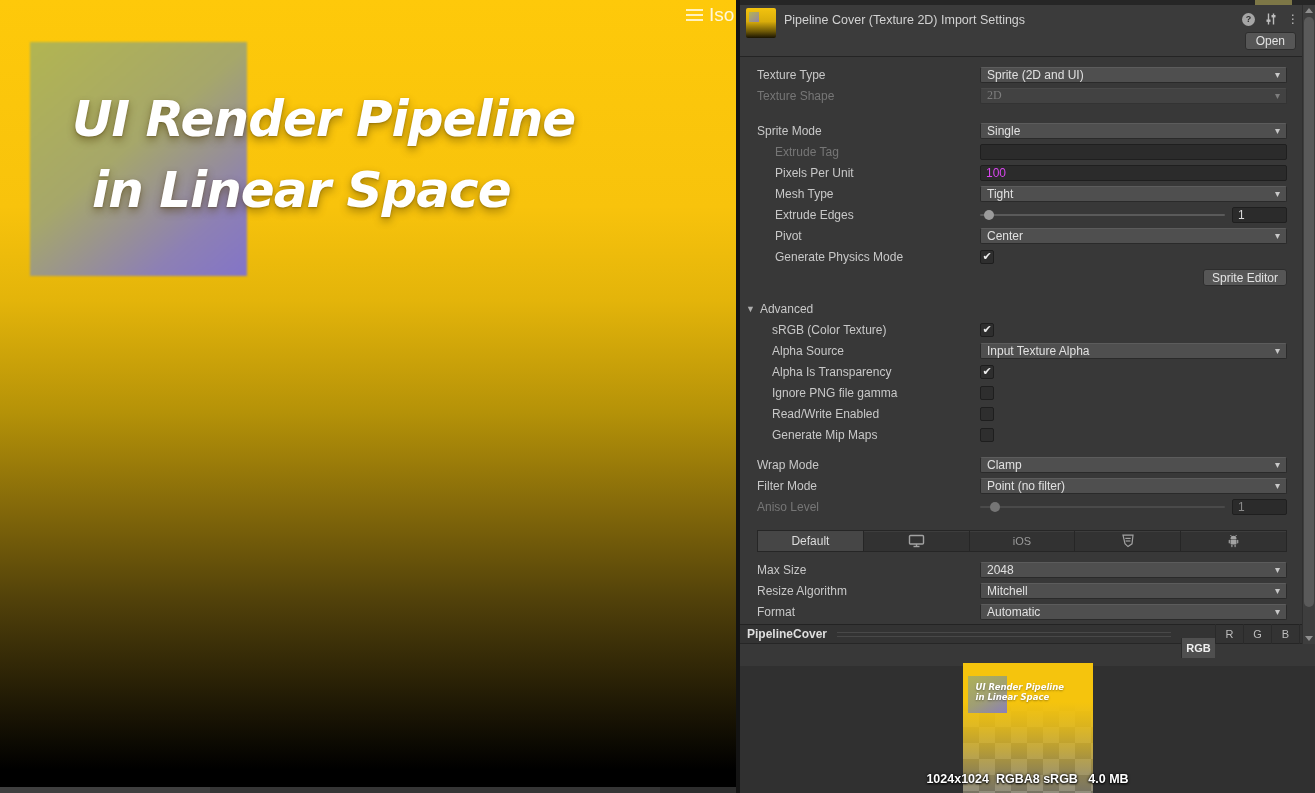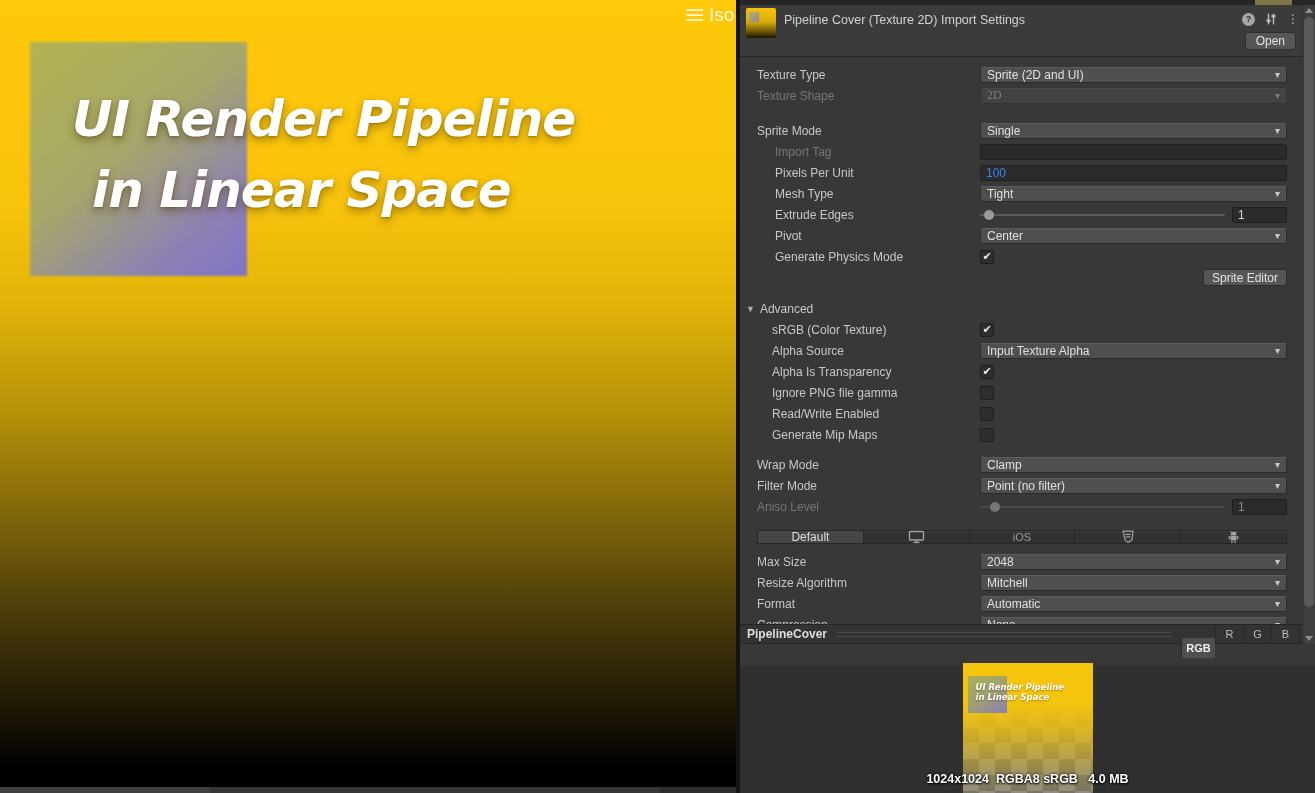--- a/index.html
+++ b/index.html
@@ -56,21 +56,21 @@
   .val{flex:1;display:flex;align-items:center;min-width:0;}
 
   .dd{flex:1;height:16px;background:#4f4f4f;border:1px solid #2a2a2a;border-top-color:#5c5c5c;
     border-radius:2px;display:flex;align-items:center;padding:0 6px;color:#e0e0e0;min-width:0;}
   .dd .dd-text{flex:1;overflow:hidden;white-space:nowrap;}
   .dd .dd-arrow{flex:none;color:#c9c9c9;font-size:10px;margin-left:4px;}
   .dd.dis{background:#424242;color:#7d7d7d;border-color:#333;border-top-color:#4a4a4a;font-family:Liberation Serif, serif;}
   .dd.dis .dd-arrow{color:#7d7d7d;}
 
   .tf{flex:1;height:16px;background:#2b2b2b;border:1px solid #1f1f1f;border-radius:2px;
-    display:flex;align-items:center;padding:0 5px;color:#3b82f6;}
+    display:flex;align-items:center;padding:0 5px;color:#d946ef;}
   .num{flex:none;width:55px;height:16px;background:#2b2b2b;border:1px solid #1f1f1f;border-radius:2px;
     display:flex;align-items:center;padding:0 5px;color:#dadada;}
   .num.dis{color:#8a8a8a;}
 
   .cb{flex:none;width:14px;height:14px;background:#2e2e2e;border:1px solid #1e1e1e;border-radius:2px;
     display:flex;align-items:center;justify-content:center;color:#ececec;font-size:11px;line-height:11px;}
 
   .sl{flex:1;display:flex;align-items:center;margin-right:7px;height:16px;}
   .track{flex:1;height:2px;background:#5a5a5a;position:relative;border-radius:1px;}
   .knob{position:absolute;top:-4px;width:10px;height:10px;border-radius:50%;background:#9b9b9b;}
@@ -79,21 +79,21 @@
 
   .btn-row{display:flex;justify-content:flex-end;align-items:center;height:21px;padding-right:15px;}
   .u-btn{height:17px;background:#565656;border:1px solid #2d2d2d;border-radius:3px;color:#e2e2e2;
     font-size:12px;padding:0 8px;display:flex;align-items:center;}
 
   .fold-row{display:flex;align-items:center;height:21px;padding-left:6px;}
   .fold-arrow{color:#adadad;font-size:9px;margin-right:5px;}
 
   .gap14{height:14px;} .gap10{height:10px;} .gap9{height:9px;} .gap13{height:13px;} .gap7{height:7px;}
 
-  .tabs{margin:0 15px 0 17px;height:14px;display:flex;background:#313131;border:1px solid #262626;}
+  .tabs{margin:0 15px 0 17px;height:22px;display:flex;background:#313131;border:1px solid #262626;}
   .tab{flex:1;display:flex;align-items:center;justify-content:center;background:#323232;
     border-right:1px solid #262626;color:#9a9a9a;font-size:11px;box-shadow:inset 0 1px 0 #3d3d3d;}
   .tab:last-child{border-right:none;}
   .tab.active{background:#464646;color:#dcdcdc;font-size:12px;box-shadow:none;}
   .tab svg{display:block;}
 
   
   .preview-bar{position:absolute;left:0;top:624px;width:575px;height:20px;background:#333;
     border-top:1px solid #232323;border-bottom:1px solid #262626;display:flex;align-items:center;}
   .preview-title{flex:none;font-weight:bold;color:#dedede;padding-left:7px;}
@@ -210,21 +210,21 @@
         <span class="lbl">Sprite Mode</span>
         <span class="val">
             <span class="dd">
           <span class="dd-text">Single</span>
           <span class="dd-arrow">▾</span>
         </span>
           </span>
       </div>
 
       <div class="row i1">
-        <span class="lbl dis">Import Tag</span>
+        <span class="lbl dis">Extrude Tag</span>
         <span class="val">
             <span class="tf"></span>
           </span>
       </div>
 
       <div class="row i1">
         <span class="lbl">Pixels Per Unit</span>
         <span class="val">
             <span class="tf">100</span>
           </span>

